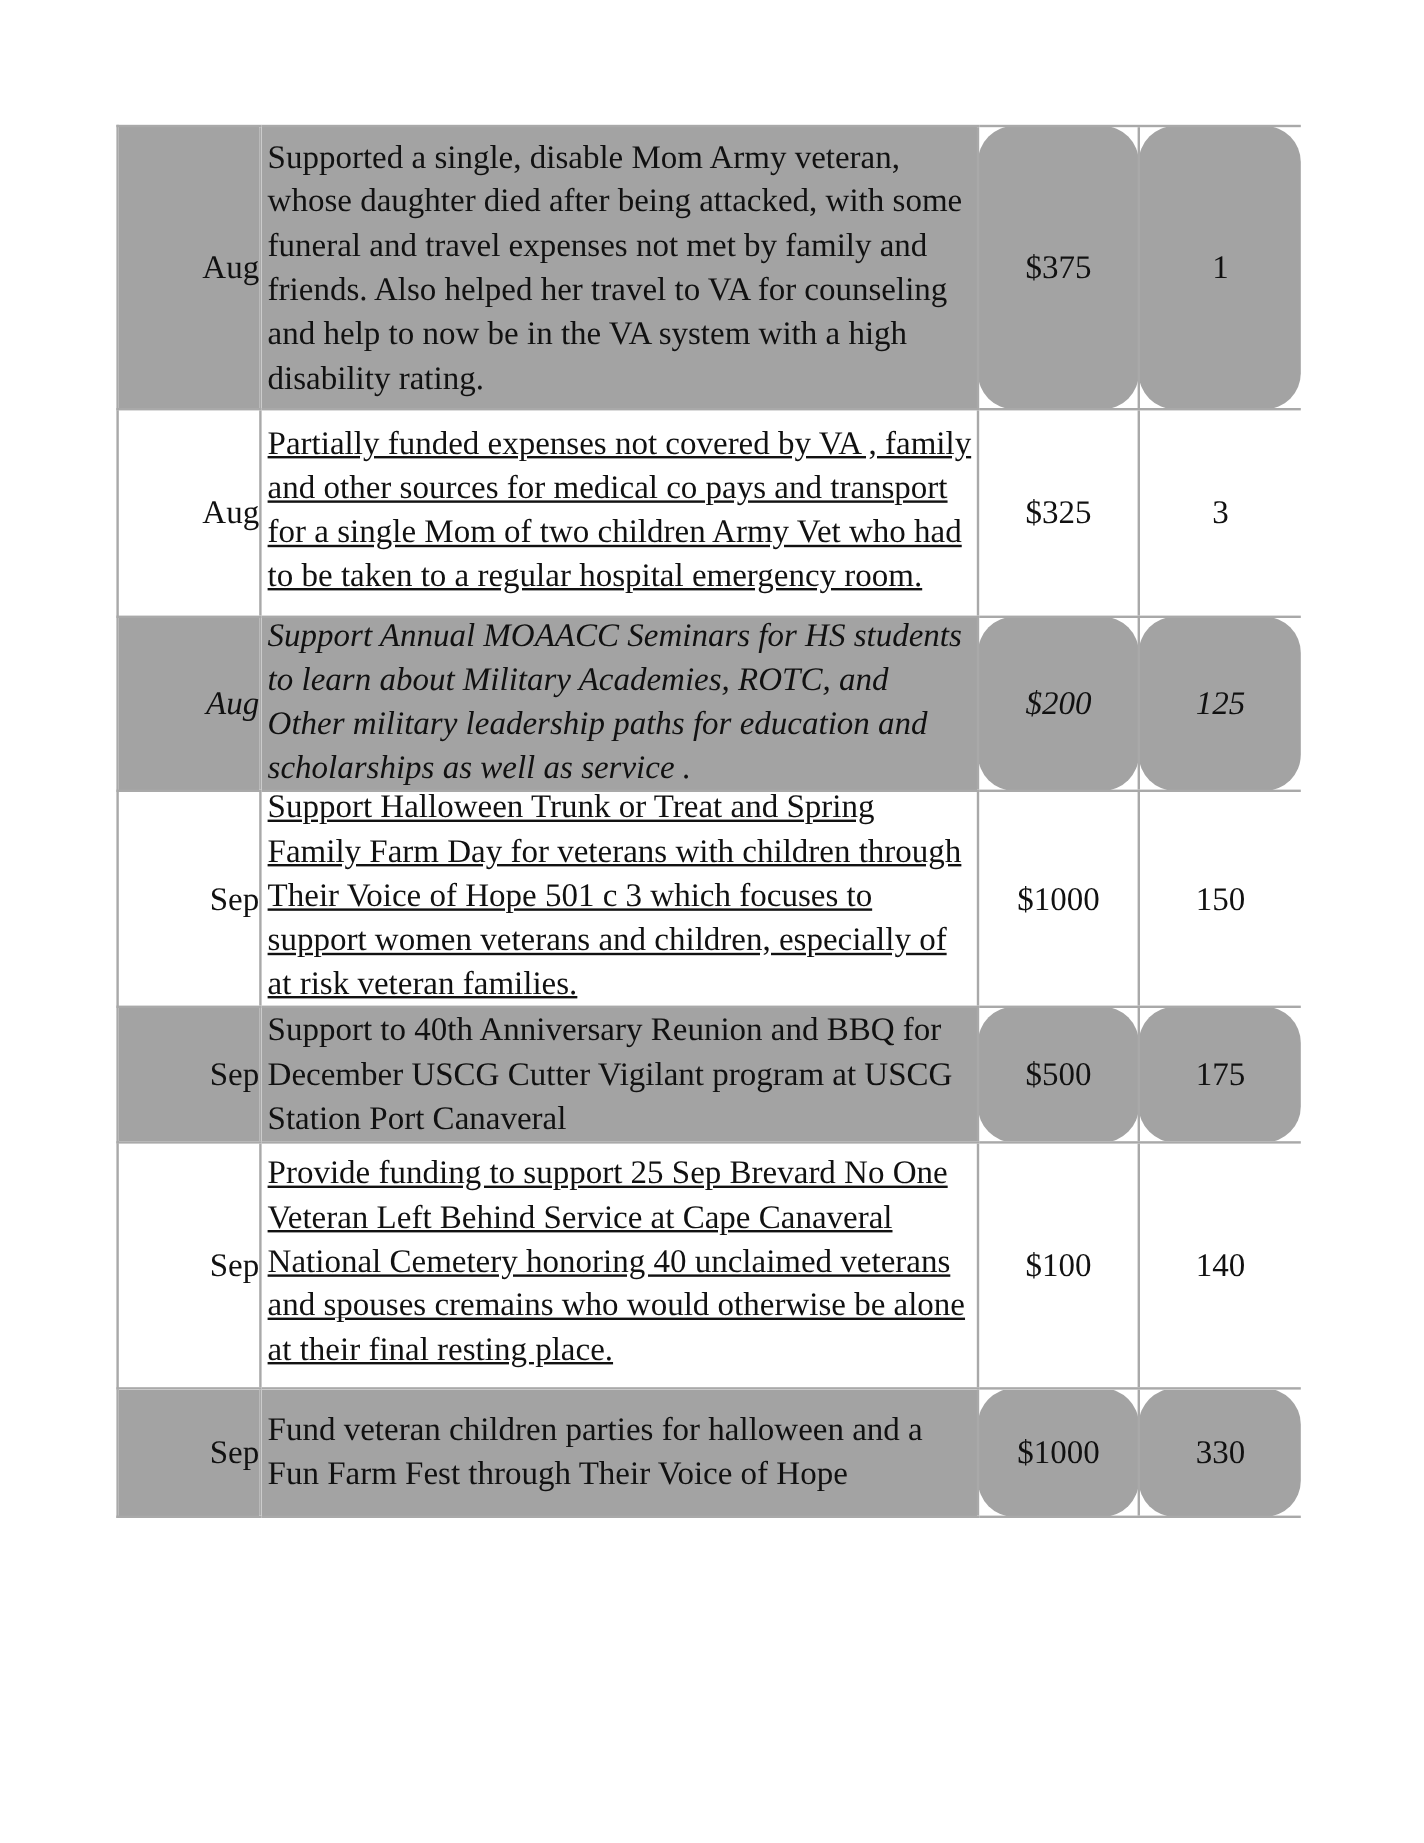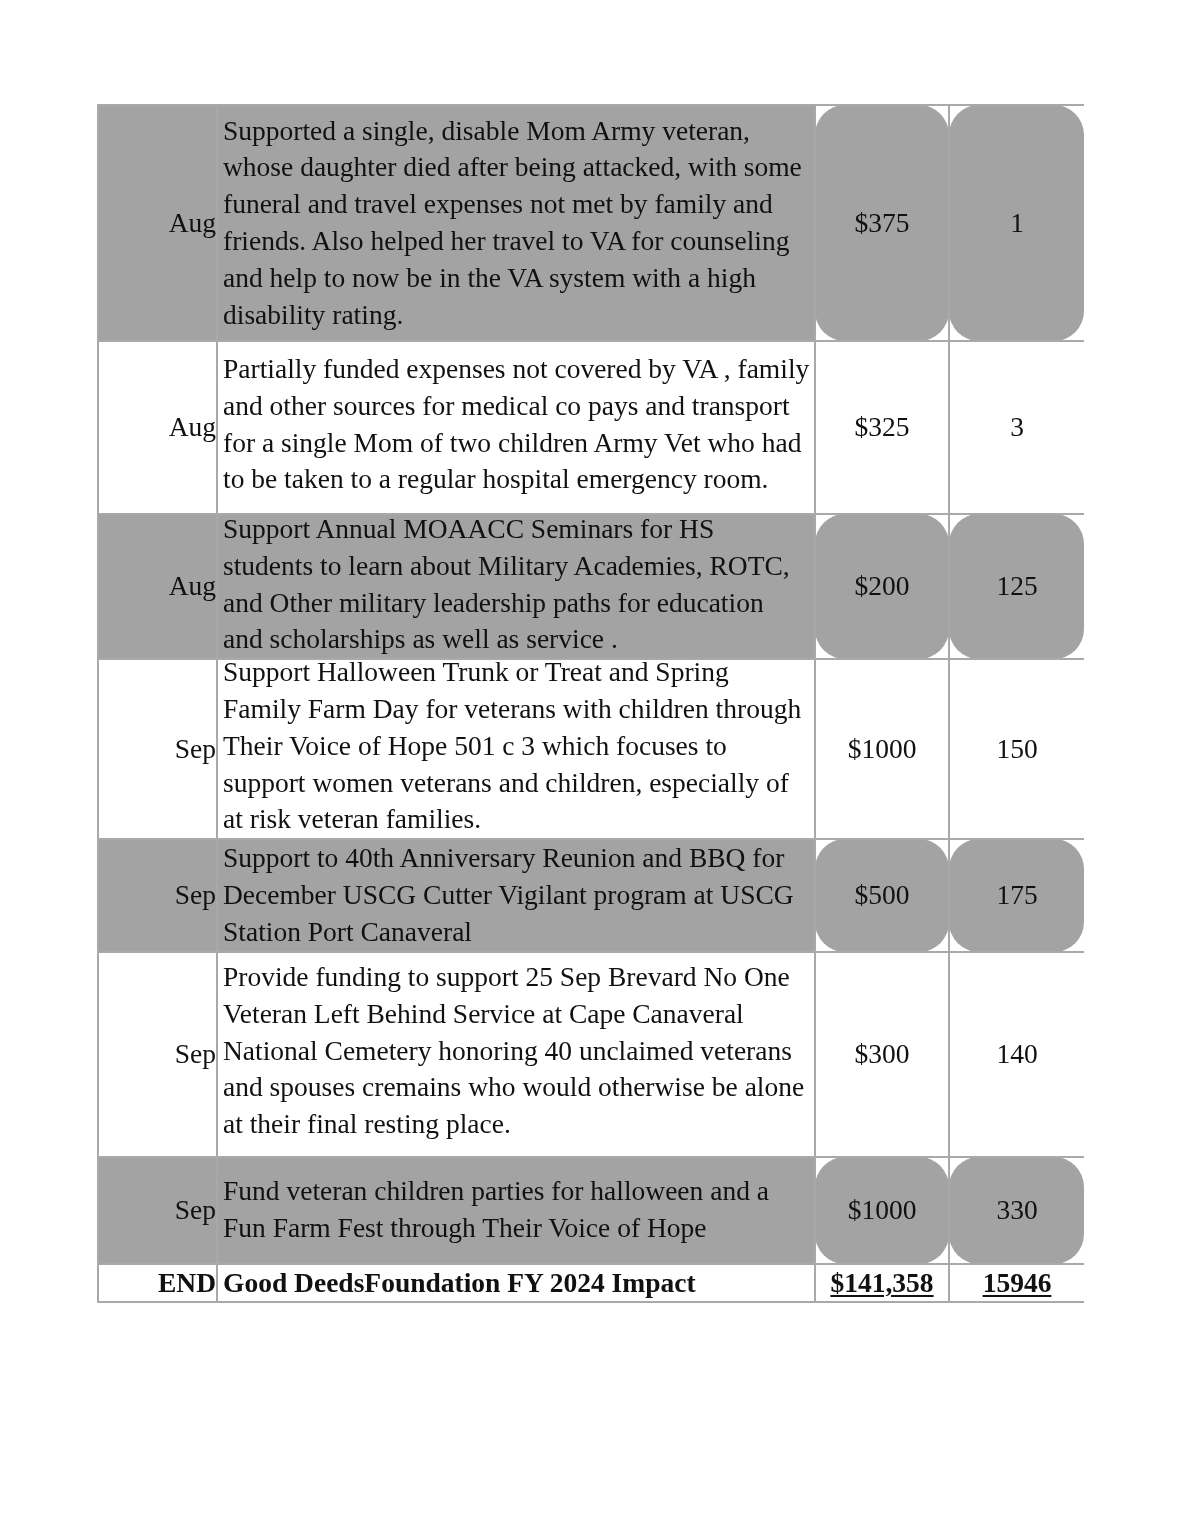--- a/index.html
+++ b/index.html
@@ -25,26 +25,26 @@
     }
     #impact-table tr td:last-child { border-right: none; }
     #impact-table tr.shaded td { background: #a3a3a3; }
     #impact-table tr.plain td { background: #ffffff; }
     td.month { padding-left: 5px !important; text-align: right; }
     td.desc { padding-left: 5px !important; padding-right: 4px !important; text-align: left; }
     td.amount, td.count { text-align: center; border-radius: 30px; }
     .desc-inner { display: block; }
     tr.r0 td { height: 234px; }
     tr.r1 td { height: 171px; }
-    tr.r2 td { height: 138px; }
+    tr.r2 td { height: 138px; font-style: italic; }
     tr.r3 td { height: 169px; }
     tr.r4 td { height: 106px; }
     tr.r5 td { height: 203px; margin-left: 12px; }
     tr.r6 td { height: 105px; }
-    tr.r1 .desc-inner, tr.r3 .desc-inner, tr.r5 .desc-inner { margin-top: -6px; }
+    tr.r1 .desc-inner, tr.r3 .desc-inner, tr.r5 .desc-inner { margin-top: -6px; text-decoration: underline; }
     tr.r2 .desc-inner { margin-top: -4px; }
     tr.total td {
       height: 33px; background: #ffffff;
       border-top: 3px solid #555555;
       font-weight: bold; line-height: 32px;
     }
     tr.total td.amount span, tr.total td.count span {
       text-decoration: underline; text-decoration-thickness: 2px; text-underline-offset: 3px;
     }
     tr.total td.count { border-bottom: 3px solid #555555; }
@@ -98,31 +98,25 @@
           <span class="desc-inner">Support to 40th Anniversary Reunion and BBQ for December USCG Cutter Vigilant program at USCG Station Port Canaveral</span>
         </td>
       <td class="amount">$500</td>
       <td class="count">175</td>
     </tr>
     <tr class="r5 plain">
       <td class="month">Sep</td>
       <td class="desc">
           <span class="desc-inner">Provide funding to support 25 Sep Brevard No One Veteran Left Behind Service at Cape Canaveral National Cemetery honoring 40 unclaimed veterans and spouses cremains who would otherwise be alone at their final resting place.</span>
         </td>
-      <td class="amount">$300</td>
+      <td class="amount">$100</td>
       <td class="count">140</td>
     </tr>
     <tr class="r6 shaded">
       <td class="month">Sep</td>
       <td class="desc">
           <span class="desc-inner">Fund veteran children parties for halloween and a Fun Farm Fest through Their Voice of Hope</span>
         </td>
       <td class="amount">$1000</td>
       <td class="count">330</td>
     </tr>
-    <tr class="total">
-      <td class="month">END</td>
-      <td class="desc">Good DeedsFoundation FY 2024 Impact</td>
-      <td class="amount"><span>$141,358</span></td>
-      <td class="count"><span>15946</span></td>
-    </tr>
   </tbody>
 </table>
 
 </body></html>

